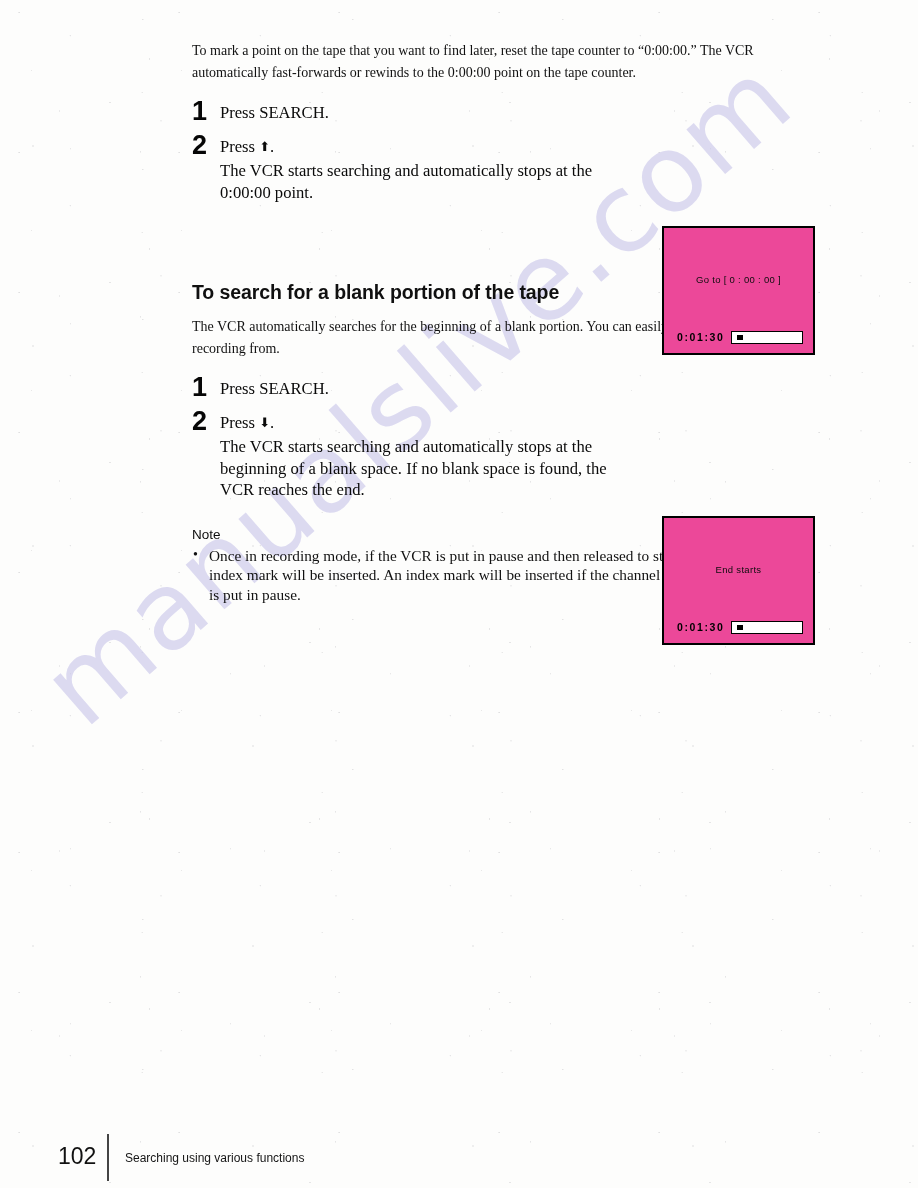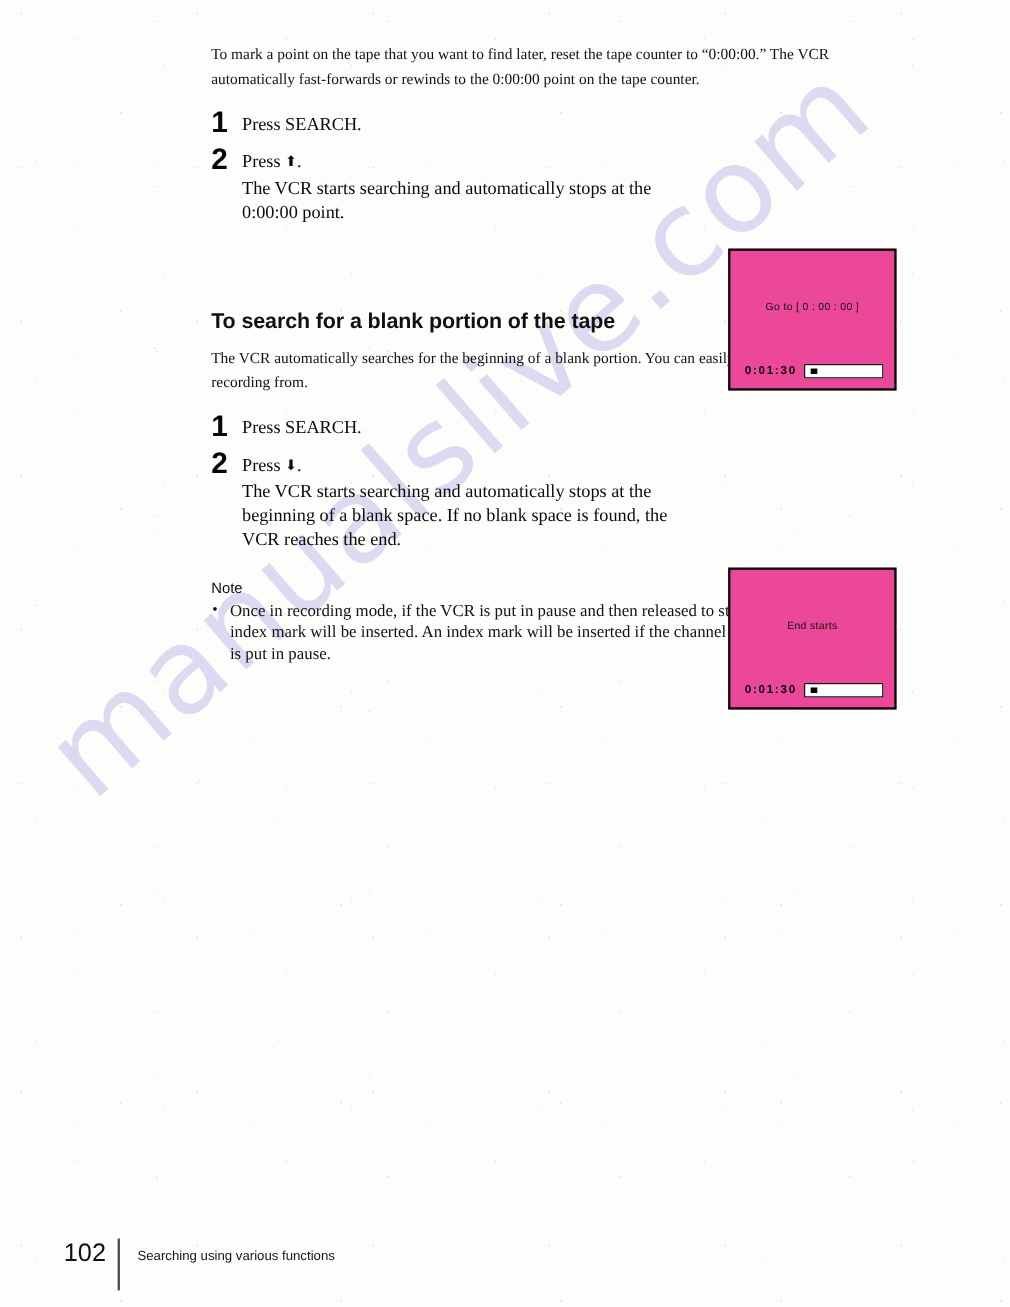--- a/index.html
+++ b/index.html
@@ -199,21 +199,21 @@
     font-size: 14px;
   }
 
   
   .footer {
     position: absolute;
     left: 58px;
     bottom: 0;
     height: 64px;
     display: flex;
-    align-items: flex-start;
+    align-items: center;
   }
   .footer-page-number {
     font-family: "Liberation Sans", sans-serif;
     font-size: 23px;
     font-weight: 400;
     color: #111;
     line-height: 28px;
     padding-right: 11px;
   }
   .footer-rule {

